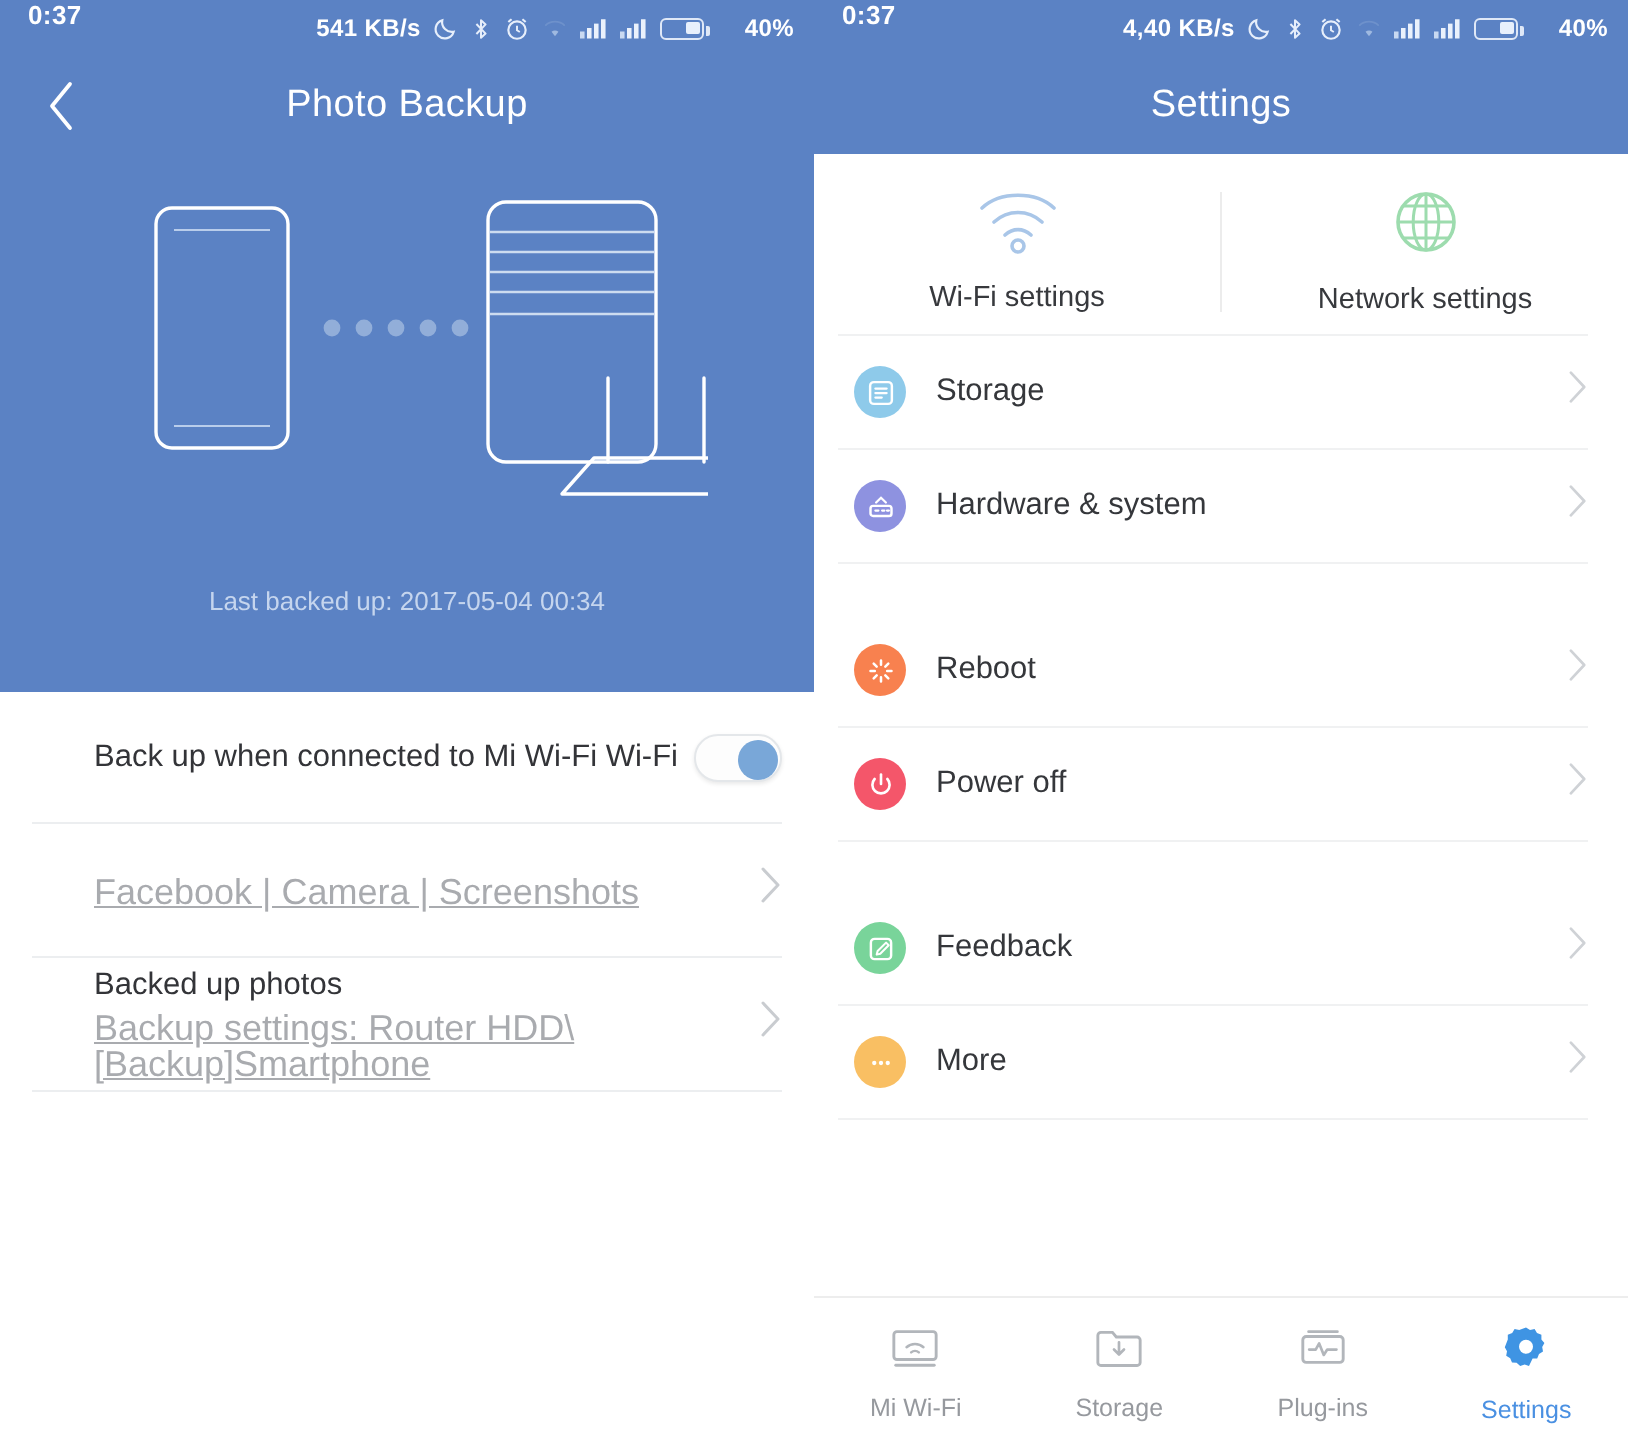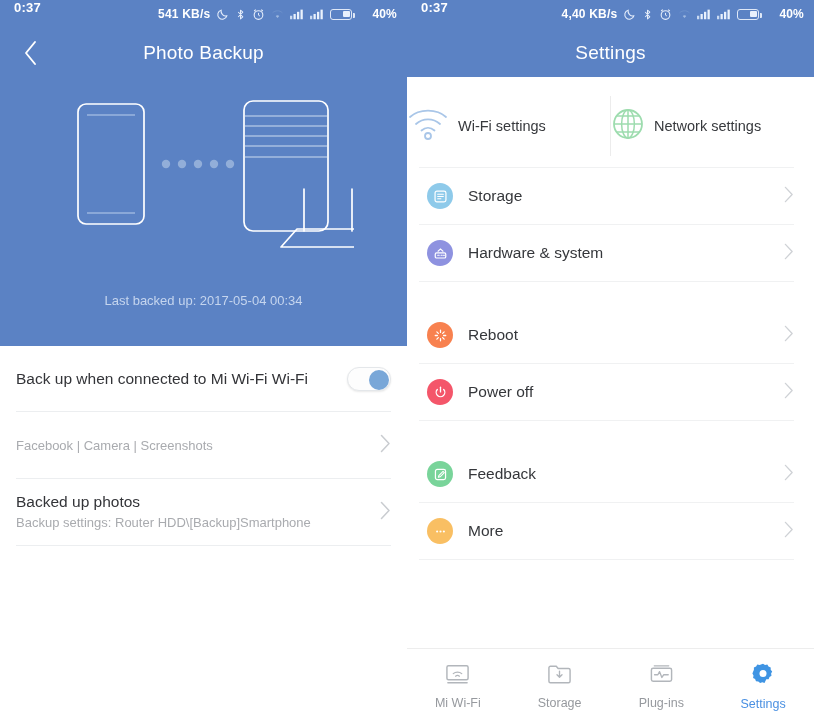--- a/index.html
+++ b/index.html
@@ -56,23 +56,23 @@
   .hero-caption {
     position:absolute; bottom:38px; left:0; right:0; text-align:center;
     color:#c5d5ee; font-size:13px;
   }
 
   
   .lrow {
     position:relative; padding:0 16px; display:flex; align-items:center;
     background:#fff; cursor:pointer;
   }
-  .lrow .txtwrap { flex:1; min-width:0; }
+  .lrow .txtwrap { flex:1; min-width:0;margin-left:31px; }
   .lrow-title { font-size:15.5px; color:#333438; line-height:20px; }
-  .lrow-sub { font-size:13px; color:#a9abaf; line-height:18px; margin-top:2px; }
+  .lrow-sub { font-size:18px; color:#a9abaf; line-height:18px; margin-top:2px;text-decoration:underline; }
   .lrow.toggle-row { height:65px; }
   .lrow.two-line { height:66px; }
   .divider { height:1px; background:#eceef0; margin:0 16px; }
 
   .switch {
     width:44px; height:24px; border-radius:12px; background:#fdfdfd;
     border:1px solid #e4e7ea; position:relative; flex:0 0 auto; cursor:pointer;
     box-shadow:0 1px 2px rgba(0,0,0,.09);
   }
   .switch .knob {
@@ -80,21 +80,21 @@
     border-radius:50%; background:#79a7d8;
   }
   .chev { flex:0 0 auto; margin-left:8px; }
 
   
   .shortcuts {
     height:90px; display:flex; align-items:center; position:relative; background:#fff;
     padding-top:8px;
   }
   .shortcut {
-    flex:1; display:flex; align-items:center; gap:9px;
+    flex:1; display:flex; flex-direction:column; align-items:center; gap:9px;
     cursor:pointer;
   }
   .shortcut-label { font-size:14.5px; color:#37393d; }
   .sc-sep { width:1px; height:60px; background:#ececec; }
 
   
   .rrow {
     height:56px; display:flex; align-items:center; padding:0 20px 0 20px;
     background:#fff; cursor:pointer;
   }

